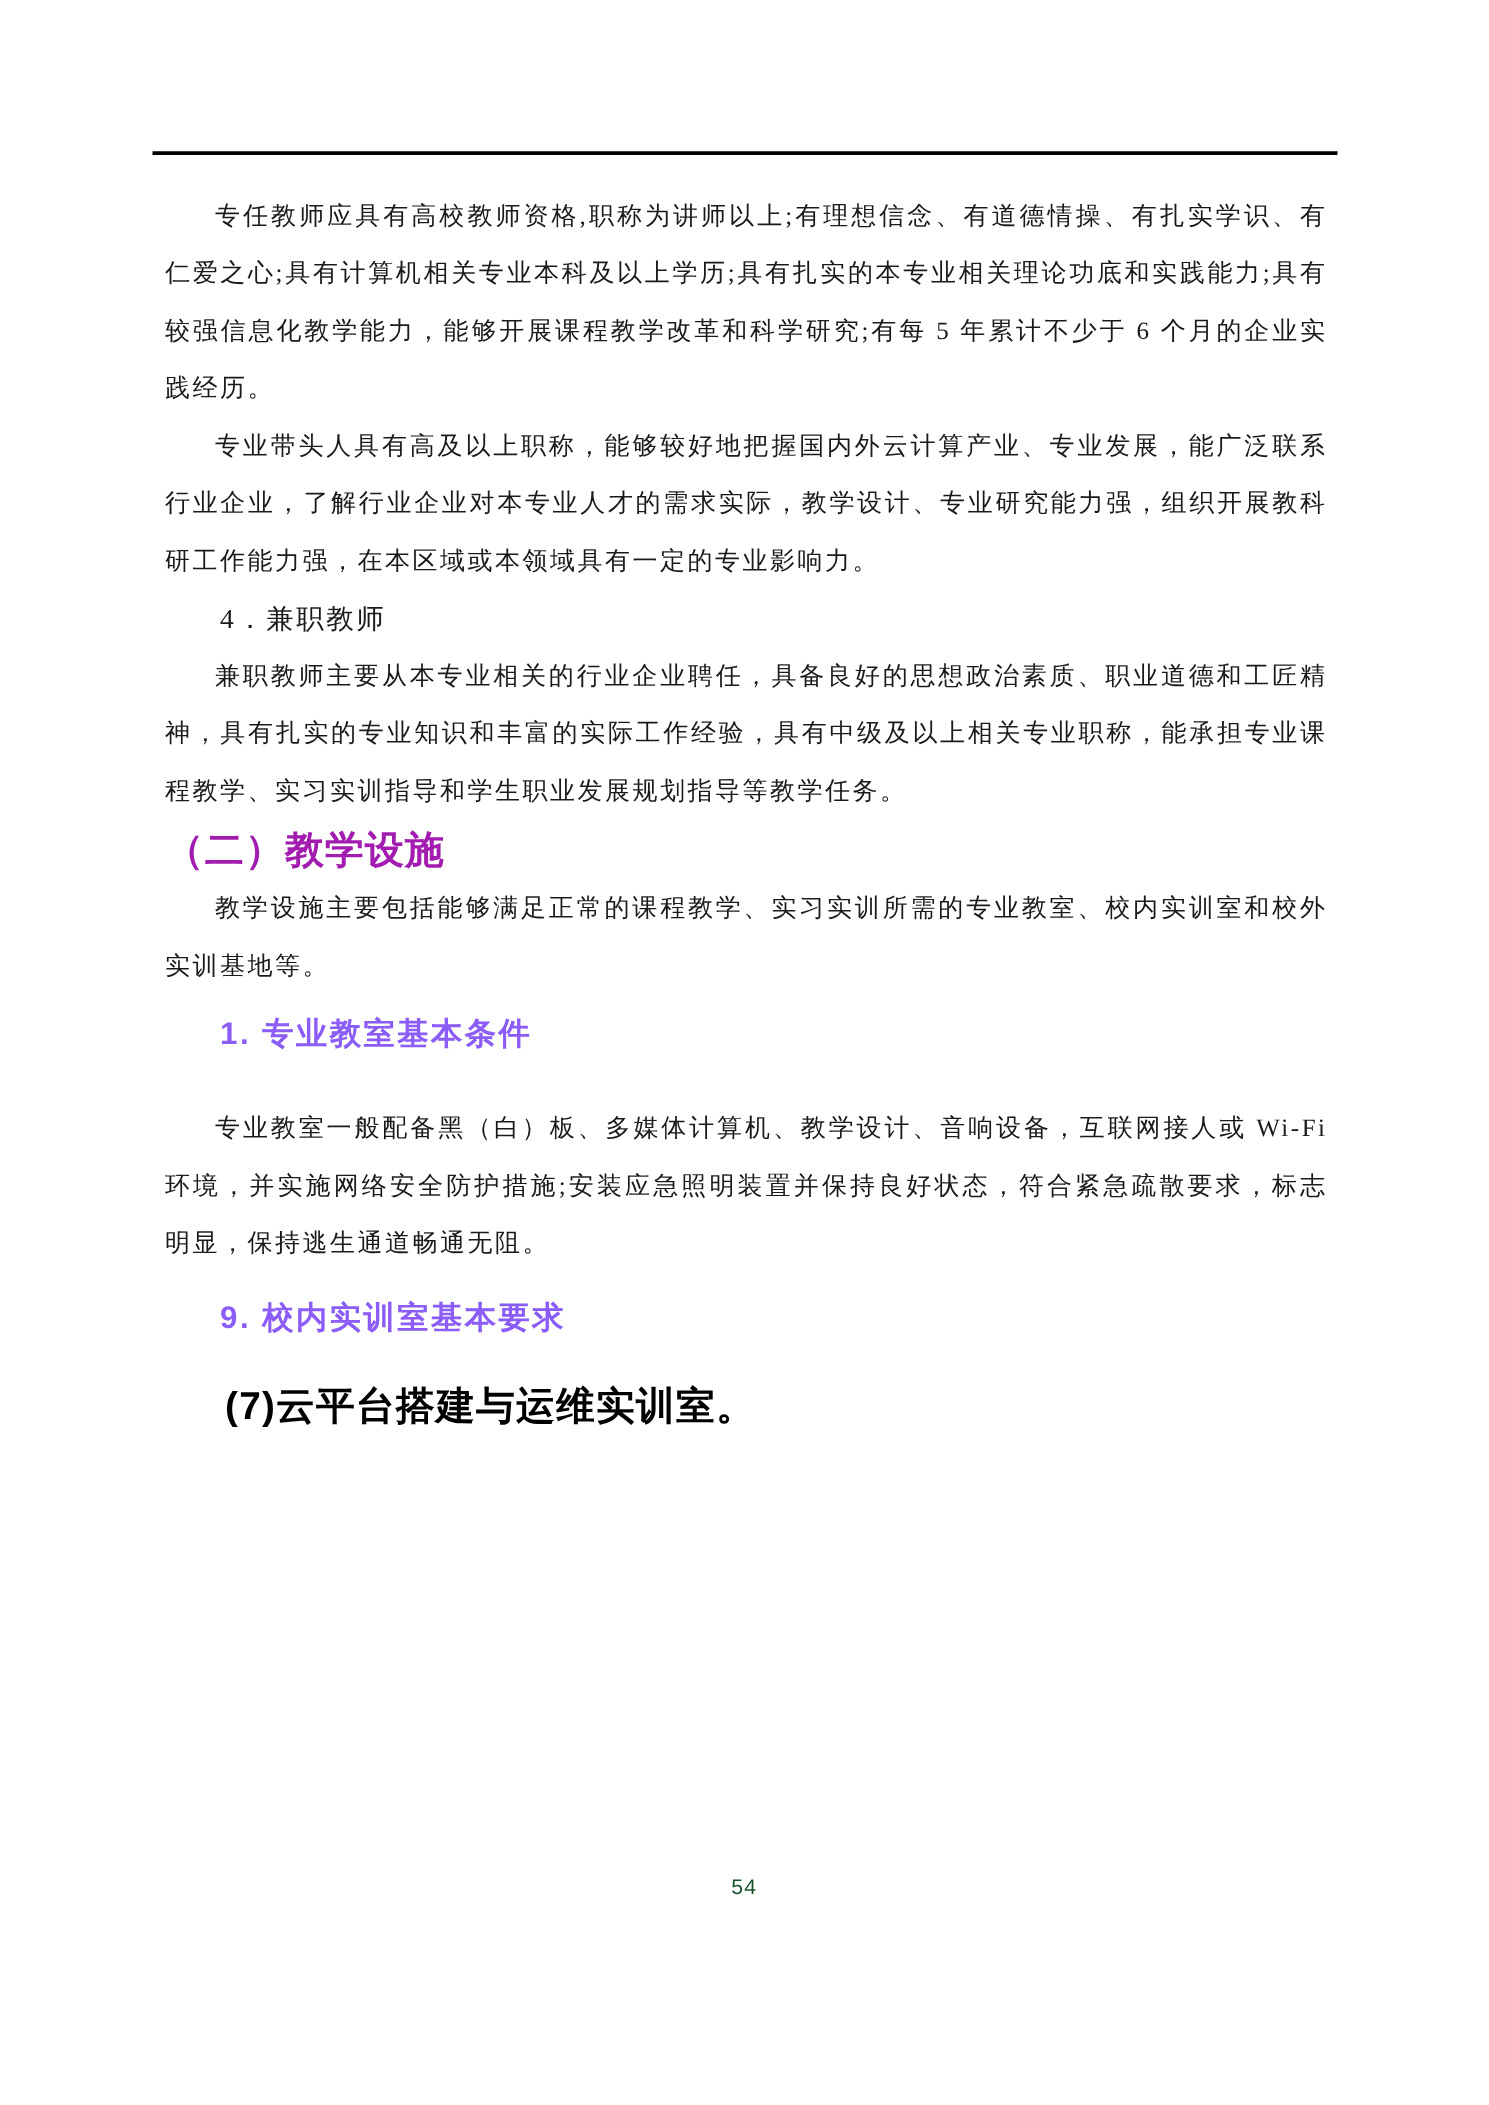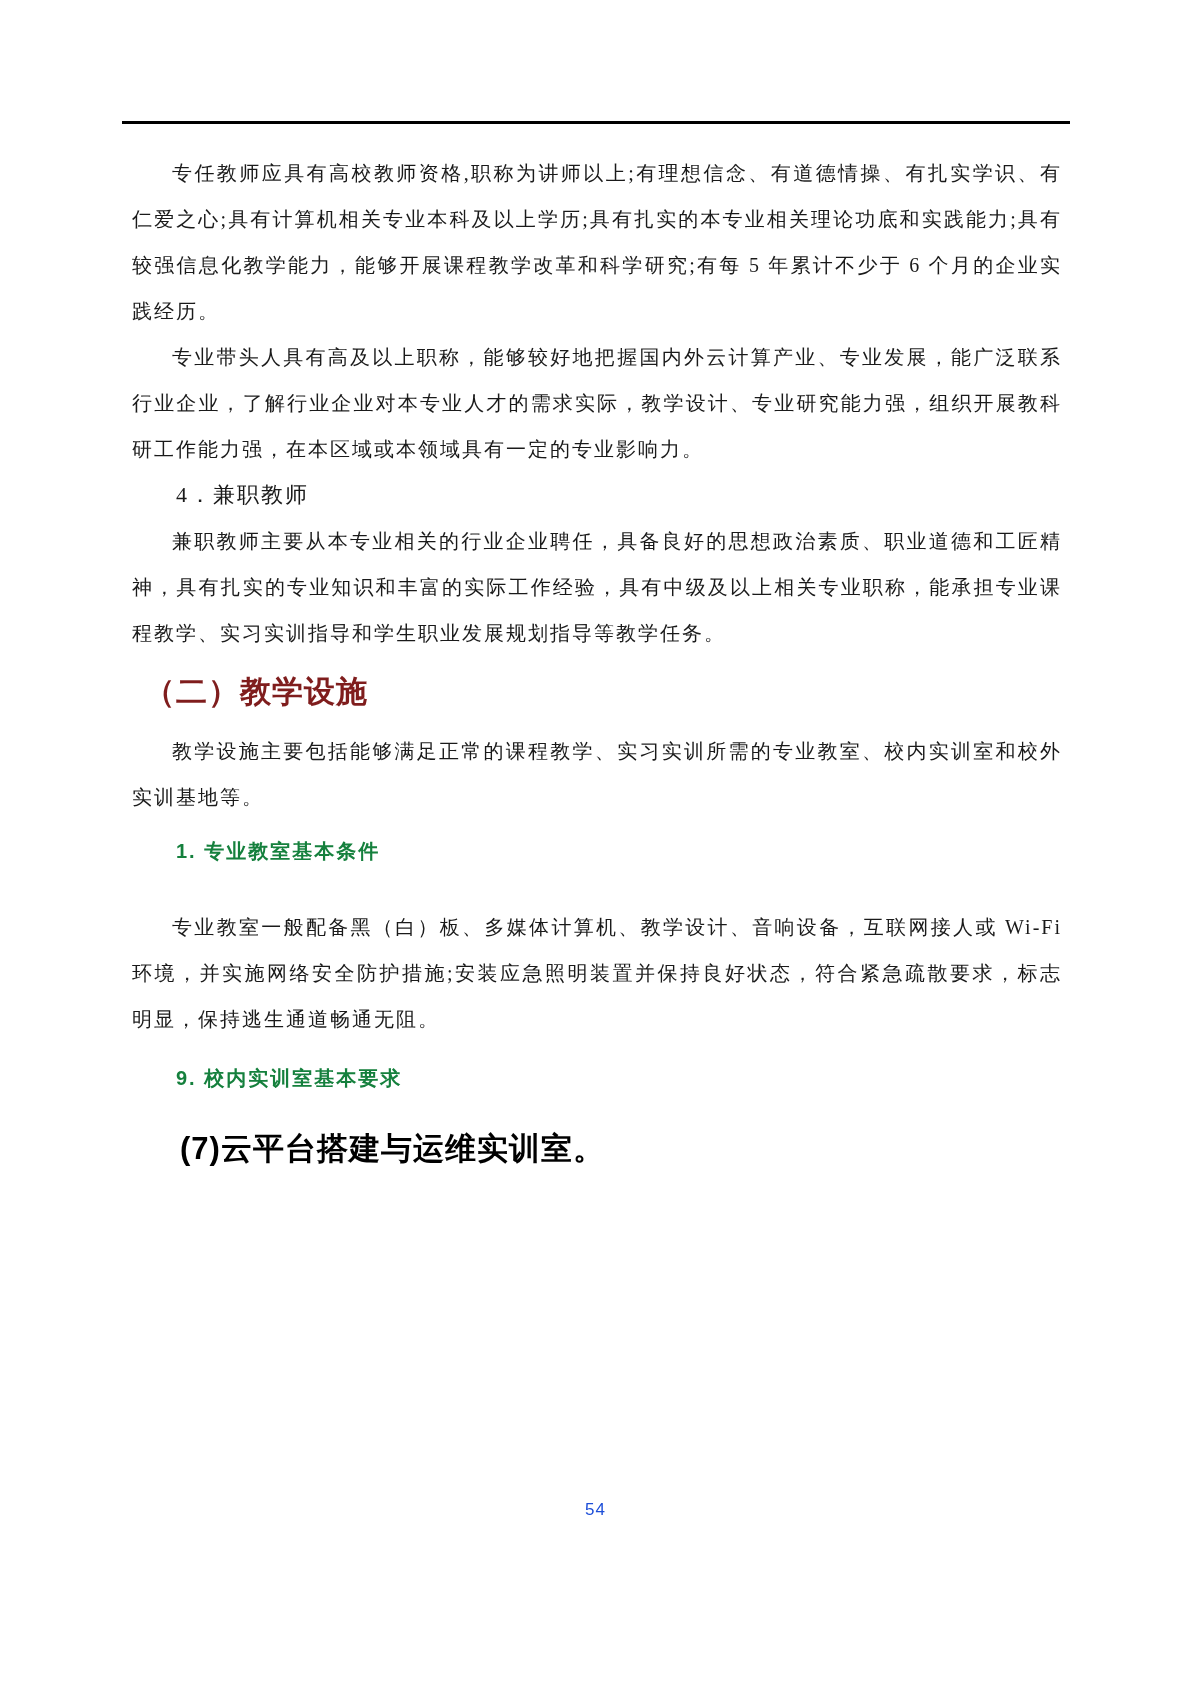--- a/index.html
+++ b/index.html
@@ -40,35 +40,35 @@
   p.indent { text-indent: 2em; }
   .num-heading {
     margin: 0;
     font-size: 22px;
     line-height: 46px;
     letter-spacing: 2px;
     text-indent: 2em;
     font-weight: normal;
   }
   h2.section {
-    margin: 12px;
+    margin: 0;
     font-family: "Liberation Sans", "DejaVu Sans", sans-serif;
     font-weight: 700;
     font-size: 31px;
     line-height: 48px;
     letter-spacing: 1px;
-    color: #7f1d1d;
+    color: #a21caf;
   }
   h3.sub {
     font-family: "Liberation Sans", "DejaVu Sans", sans-serif;
     font-weight: 700;
-    font-size: 20px;
+    font-size: 25px;
     line-height: 30px;
     letter-spacing: 2px;
-    color: #15803d;
+    color: #8b5cf6;
   }
   h3.sub-1 { margin: 16px 0 0 44px; }
   h3.sub-2 { margin: 21px 0 0 44px; }
   h3.sub-item {
     margin: 35px 0 0 48px;
     font-family: "Liberation Sans", "DejaVu Sans", sans-serif;
     font-weight: 700;
     font-size: 31px;
     line-height: 42px;
     letter-spacing: 1px;
@@ -77,21 +77,21 @@
   p.after-sub1 { margin-top: 38px; }
   p.after-subitem { margin-top: 51px; }
   .footer {
     position: absolute;
     left: 0;
     right: 0;
     top: 1500px;
     text-align: center;
     font-family: "Liberation Sans", "DejaVu Sans", sans-serif;
     font-size: 17px;
-    color: #1d4ed8;
+    color: #14532d;
     letter-spacing: 1px;
   }
 </style>
 </head>
 <body>
 
 <div class="page">
 
   <div class="header-rule"></div>
 

